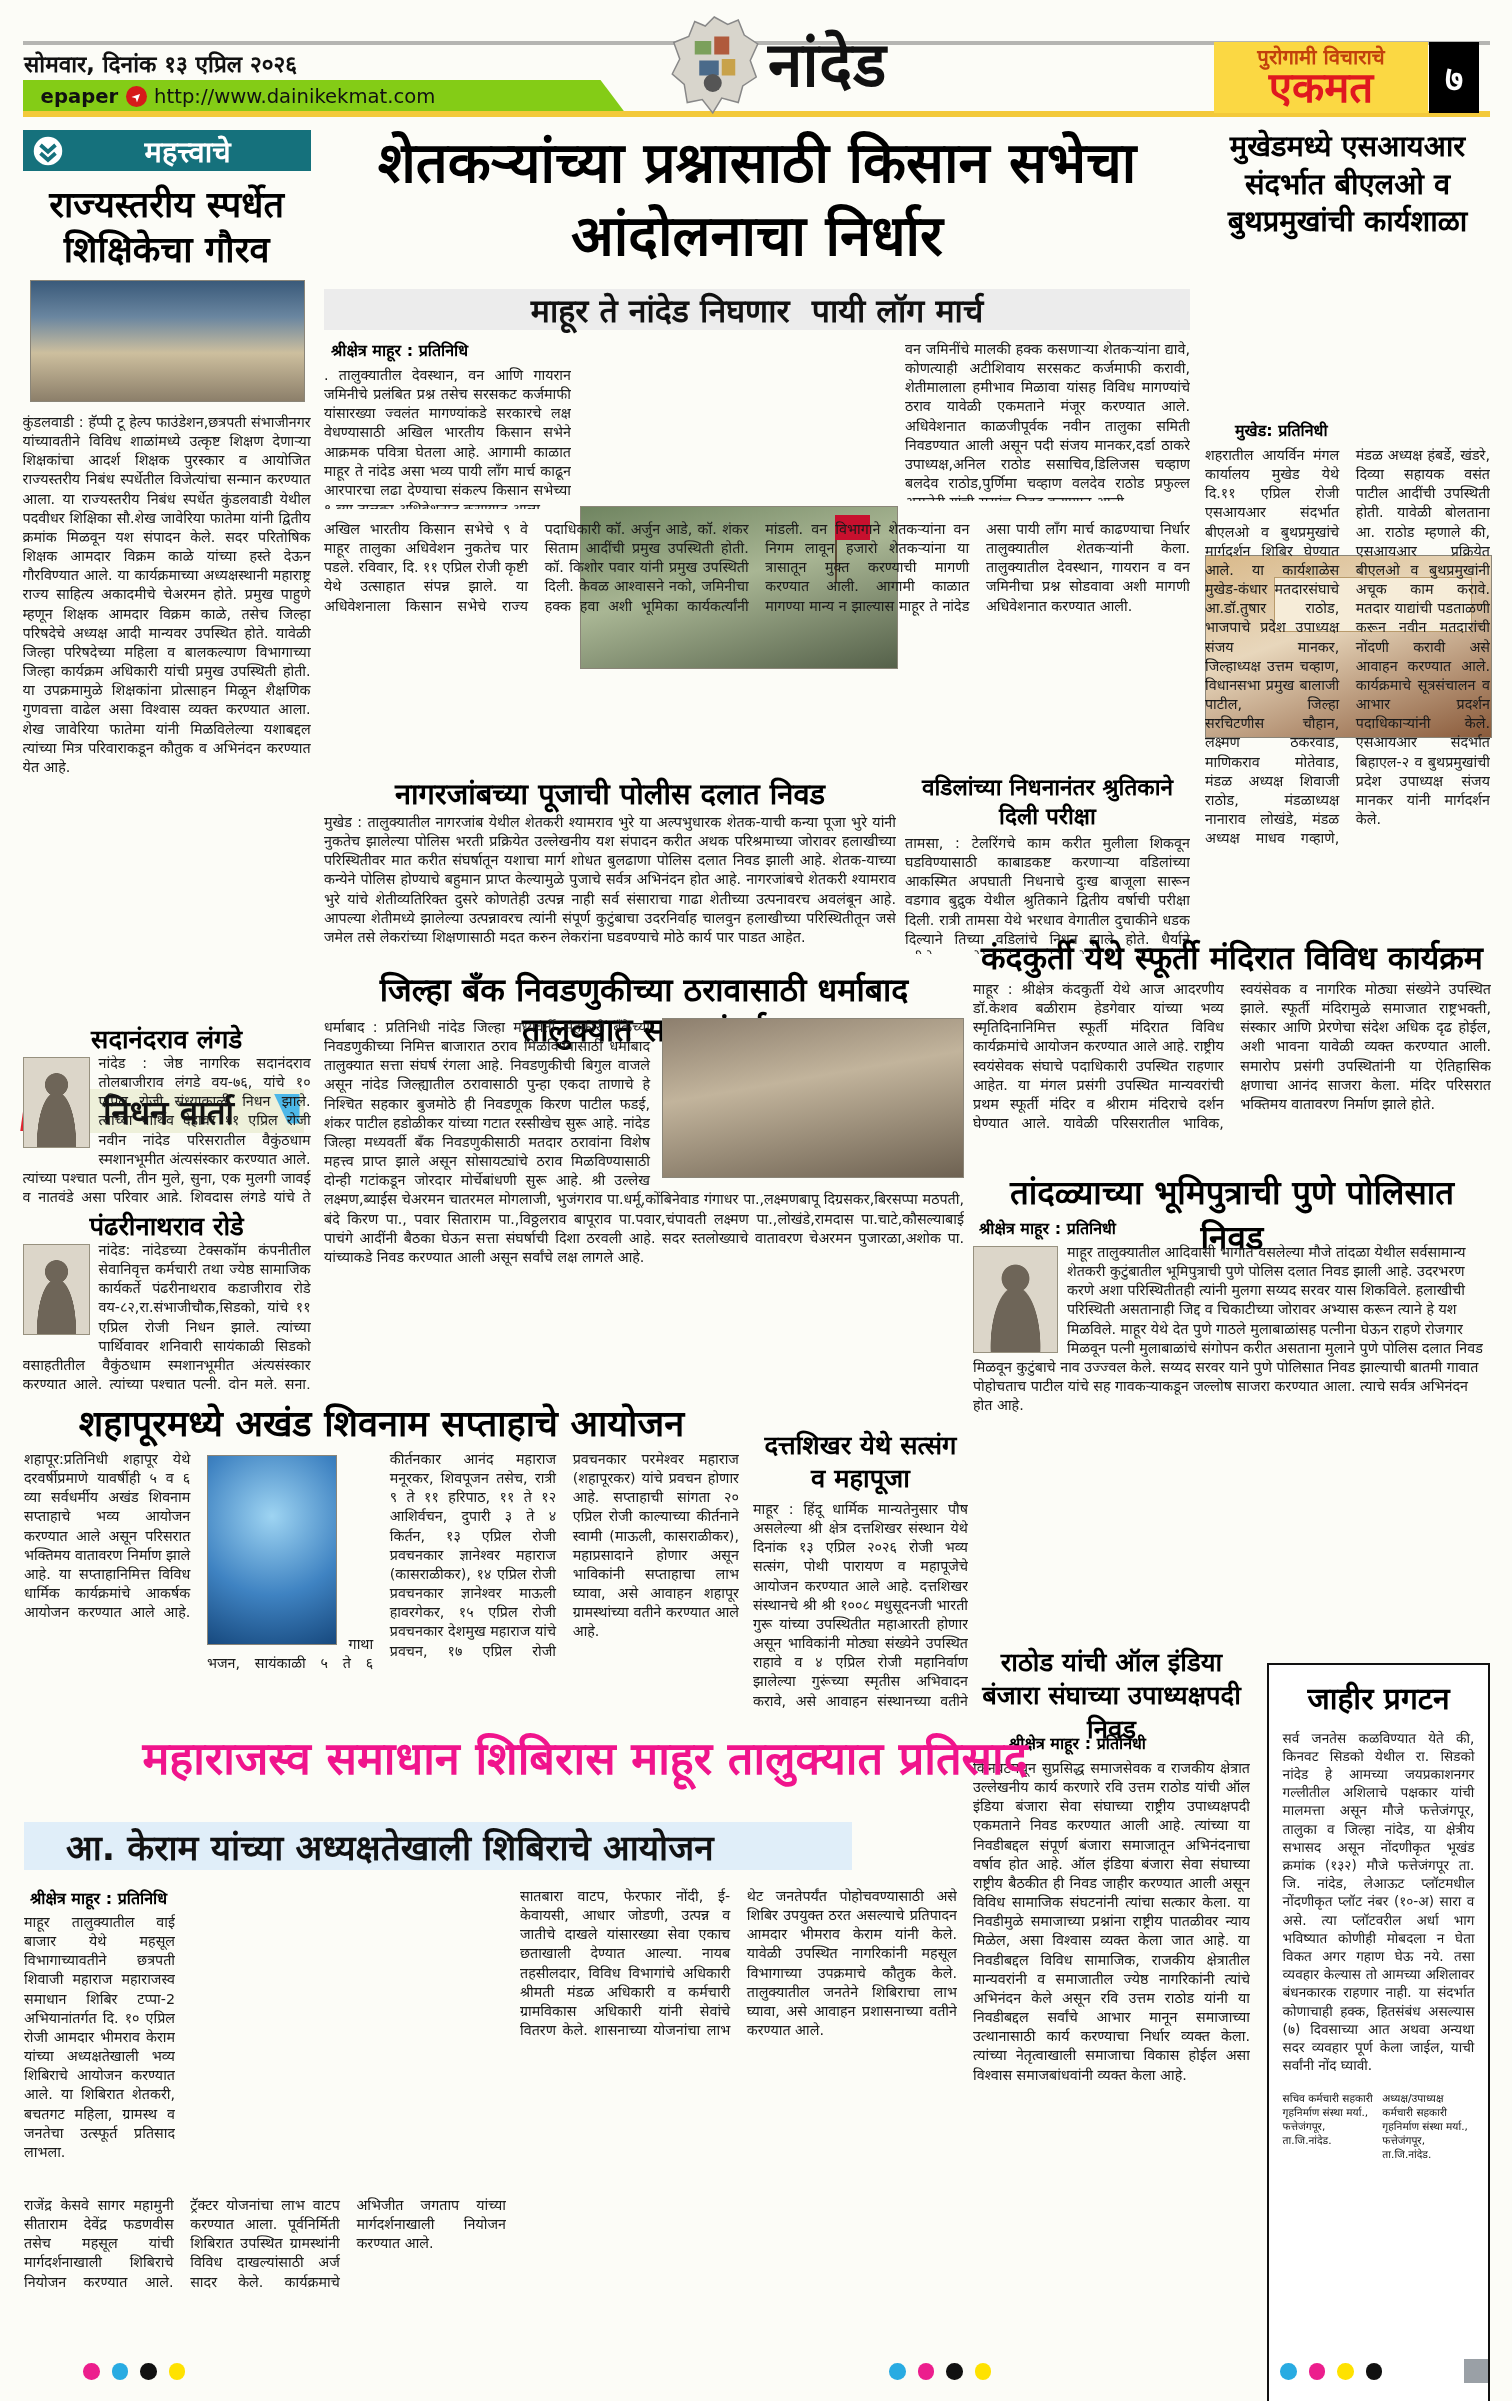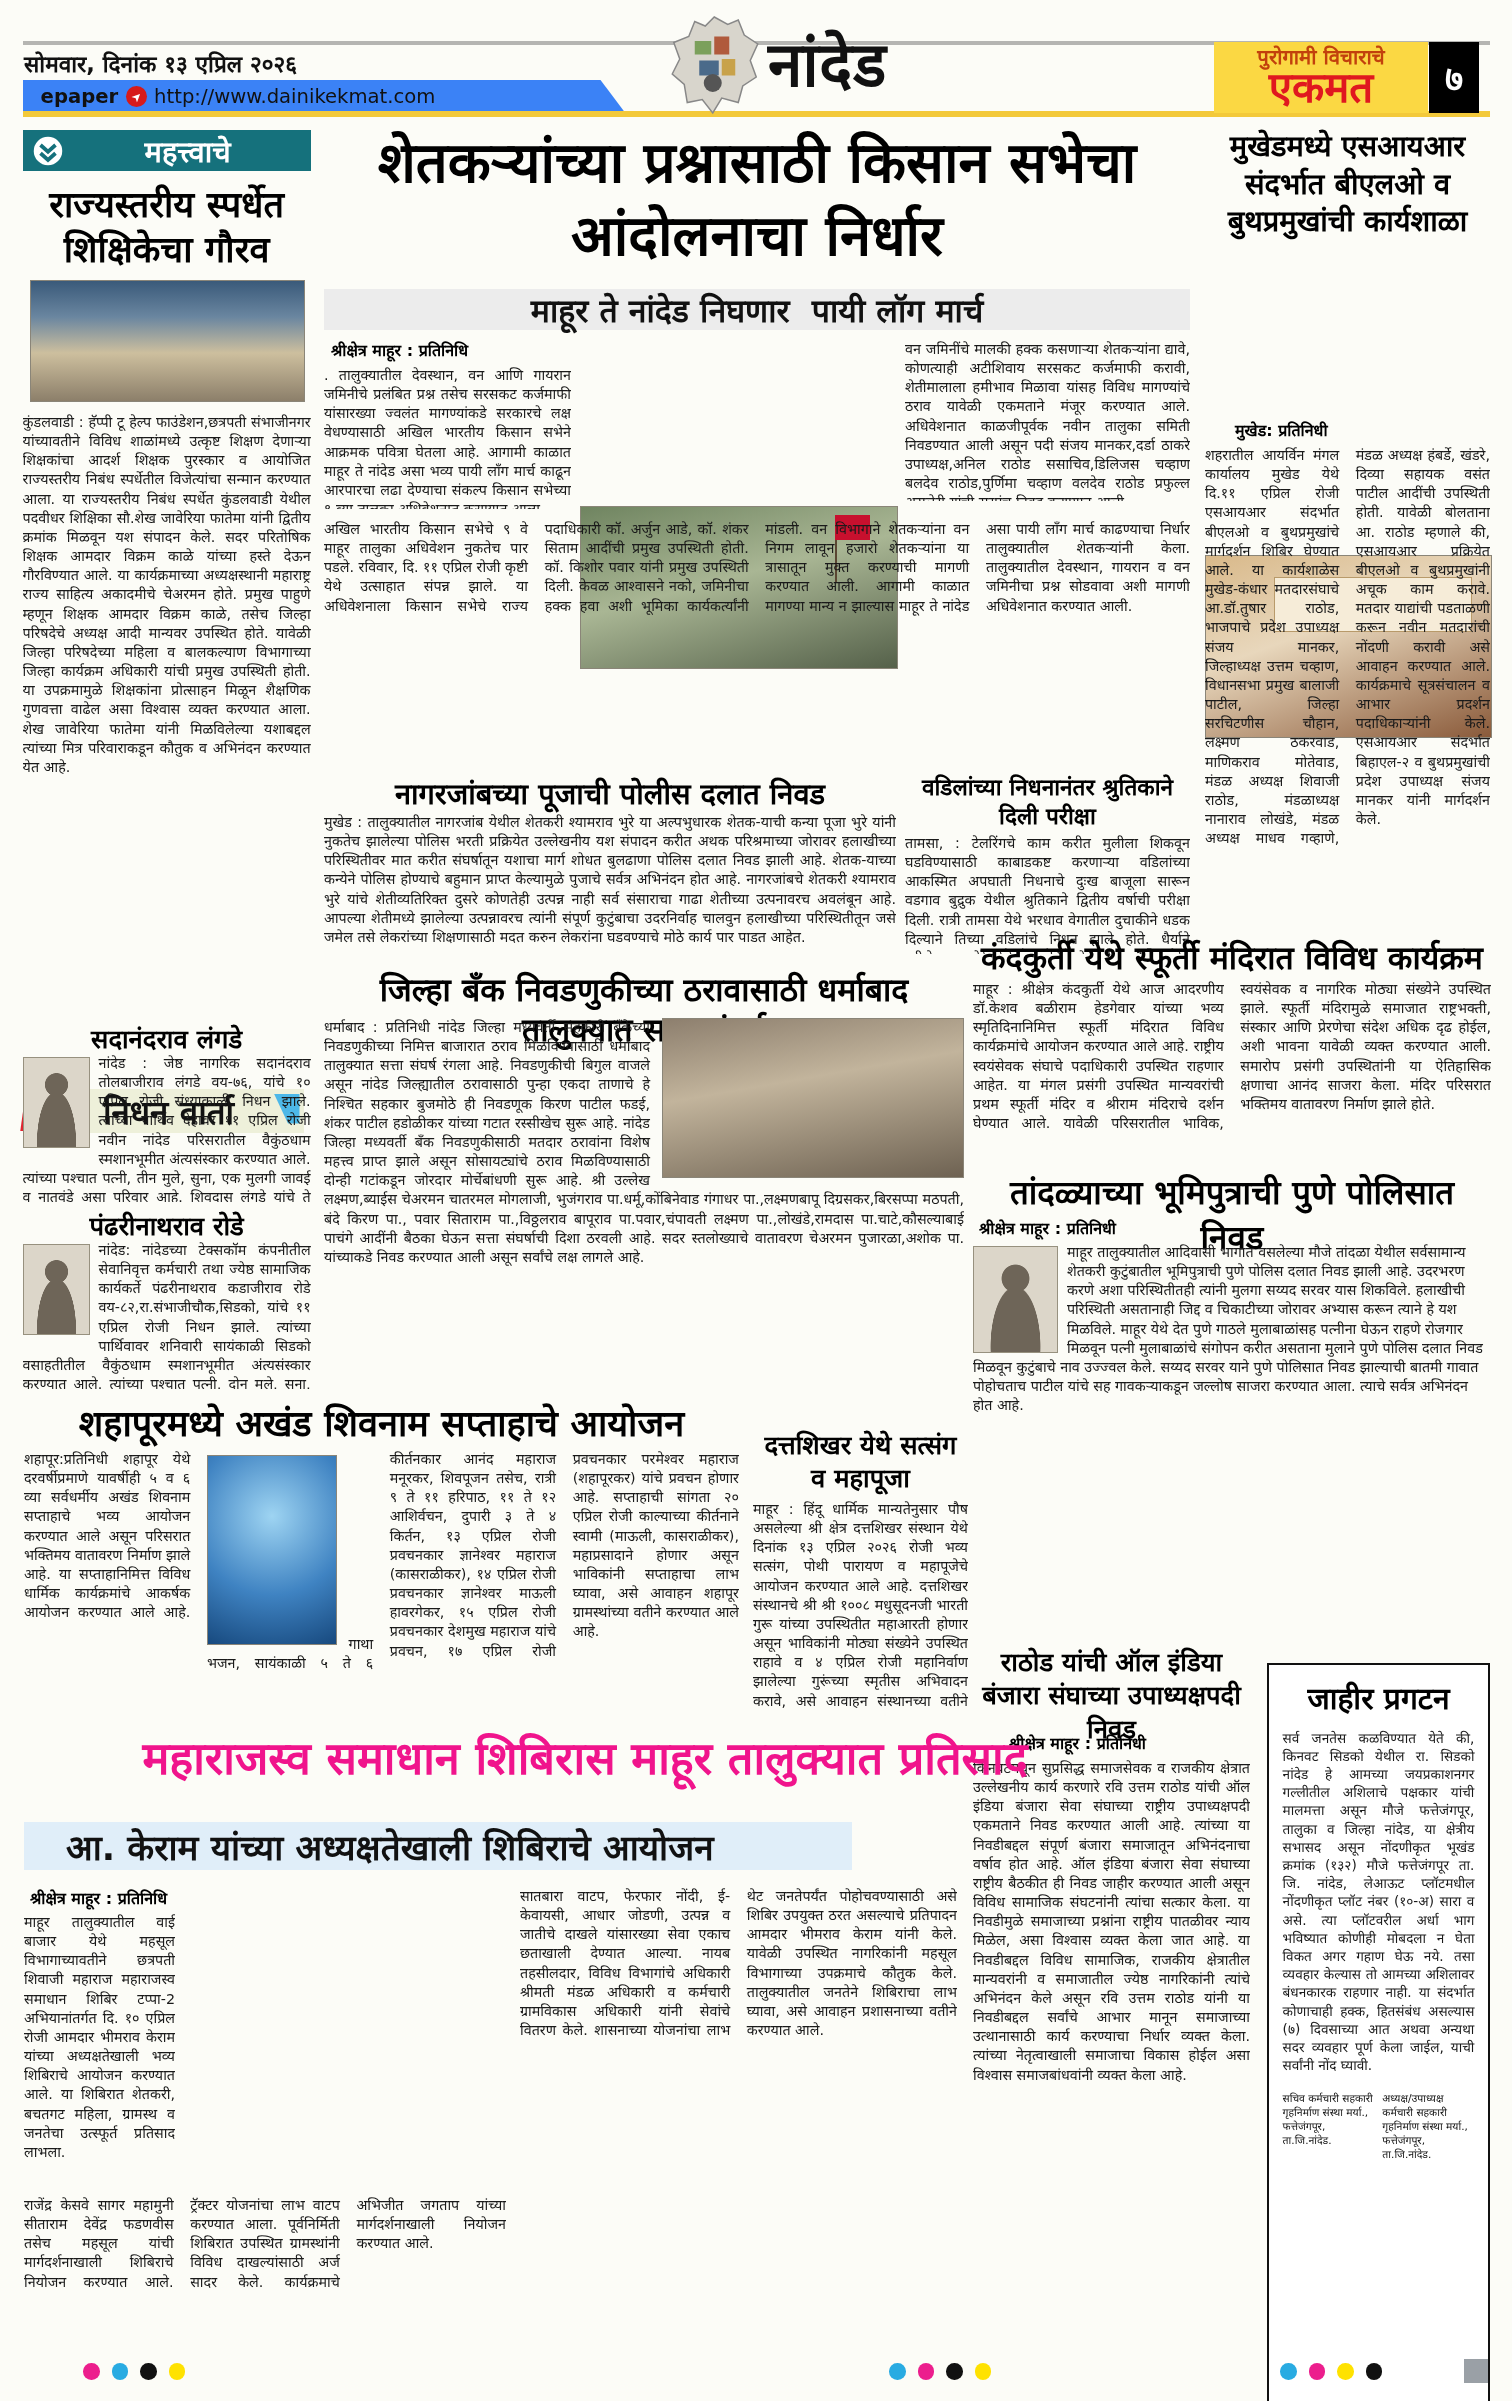--- a/index.html
+++ b/index.html
@@ -29,21 +29,21 @@
   .flagpole{position:absolute;right:60px;top:7.5px;width:2.3px;height:68px;background:#5a4632;}
 </style>
 </head>
 <body>
 
 <div id="page">
 
   <div class="abs rule" style="left:22.6px;top:41px;width:1467px;height:3.8px;"></div>
   <div class="abs" style="left:24px;top:48px;font-size:22.6px;font-weight:bold;">सोमवार, दिनांक १३ एप्रिल २०२६</div>
 
-  <div class="abs" style="left:22.6px;top:80px;width:602px;height:32px;background:#3b82f6;clip-path:polygon(0 0,96% 0,100% 100%,0 100%);display:flex;align-items:center;gap:7.5px;padding-left:18px;box-sizing:border-box;">
+  <div class="abs" style="left:22.6px;top:80px;width:602px;height:32px;background:#84cc16;clip-path:polygon(0 0,96% 0,100% 100%,0 100%);display:flex;align-items:center;gap:7.5px;padding-left:18px;box-sizing:border-box;">
     <span style="font-size:19.6px;font-weight:bold;">epaper</span>
     <span style="width:21px;height:21px;border-radius:50%;background:#d61a1a;color:#fff;display:inline-flex;align-items:center;justify-content:center;font-size:12px;transform:rotate(-45deg);">➤</span>
     <span style="font-size:19.6px;font-weight:normal;">http://www.dainikekmat.com</span>
   </div>
   <div class="abs" style="left:22.6px;top:111px;width:1467px;height:6px;background:#f3c93a;"></div>
 
   <svg class="abs" style="left:669px;top:13.6px;" width="92" height="102" viewBox="0 0 122 136">
     <path d="M60 4 L78 14 L92 8 L100 28 L118 40 L108 62 L116 84 L98 96 L92 118 L70 112 L58 132 L44 114 L24 118 L20 94 L4 80 L14 60 L6 38 L26 30 L34 10 L48 16 Z" fill="#d8d5cc" stroke="#888" stroke-width="2"></path>
     <rect x="34" y="36" width="22" height="18" fill="#7ba05b"></rect>
       <rect x="60" y="30" width="20" height="24" fill="#b05a3c"></rect>

